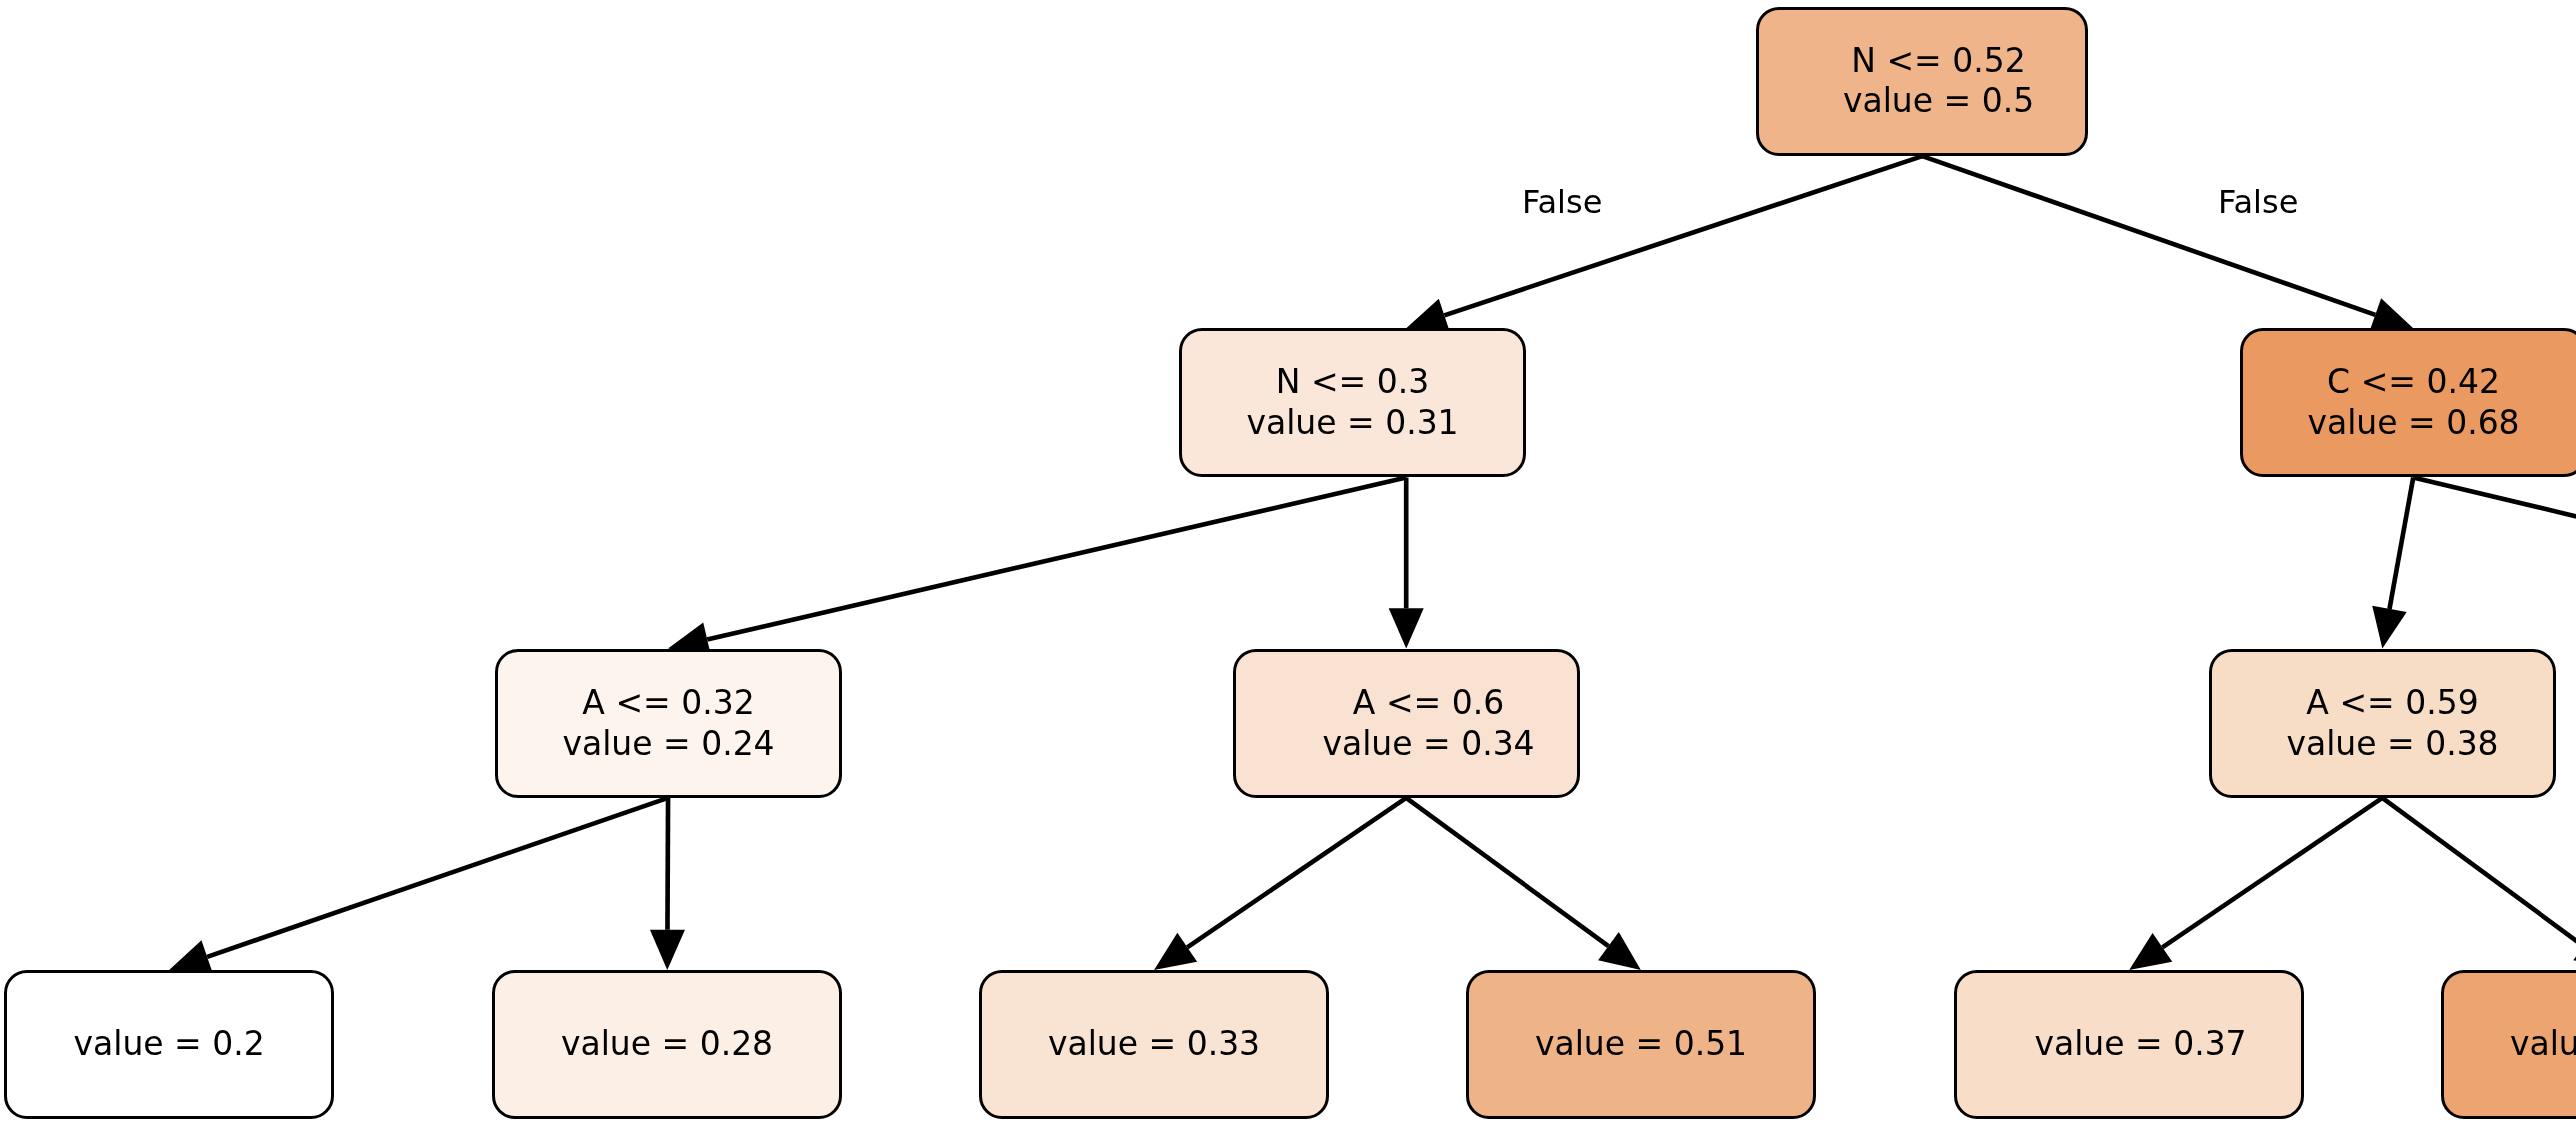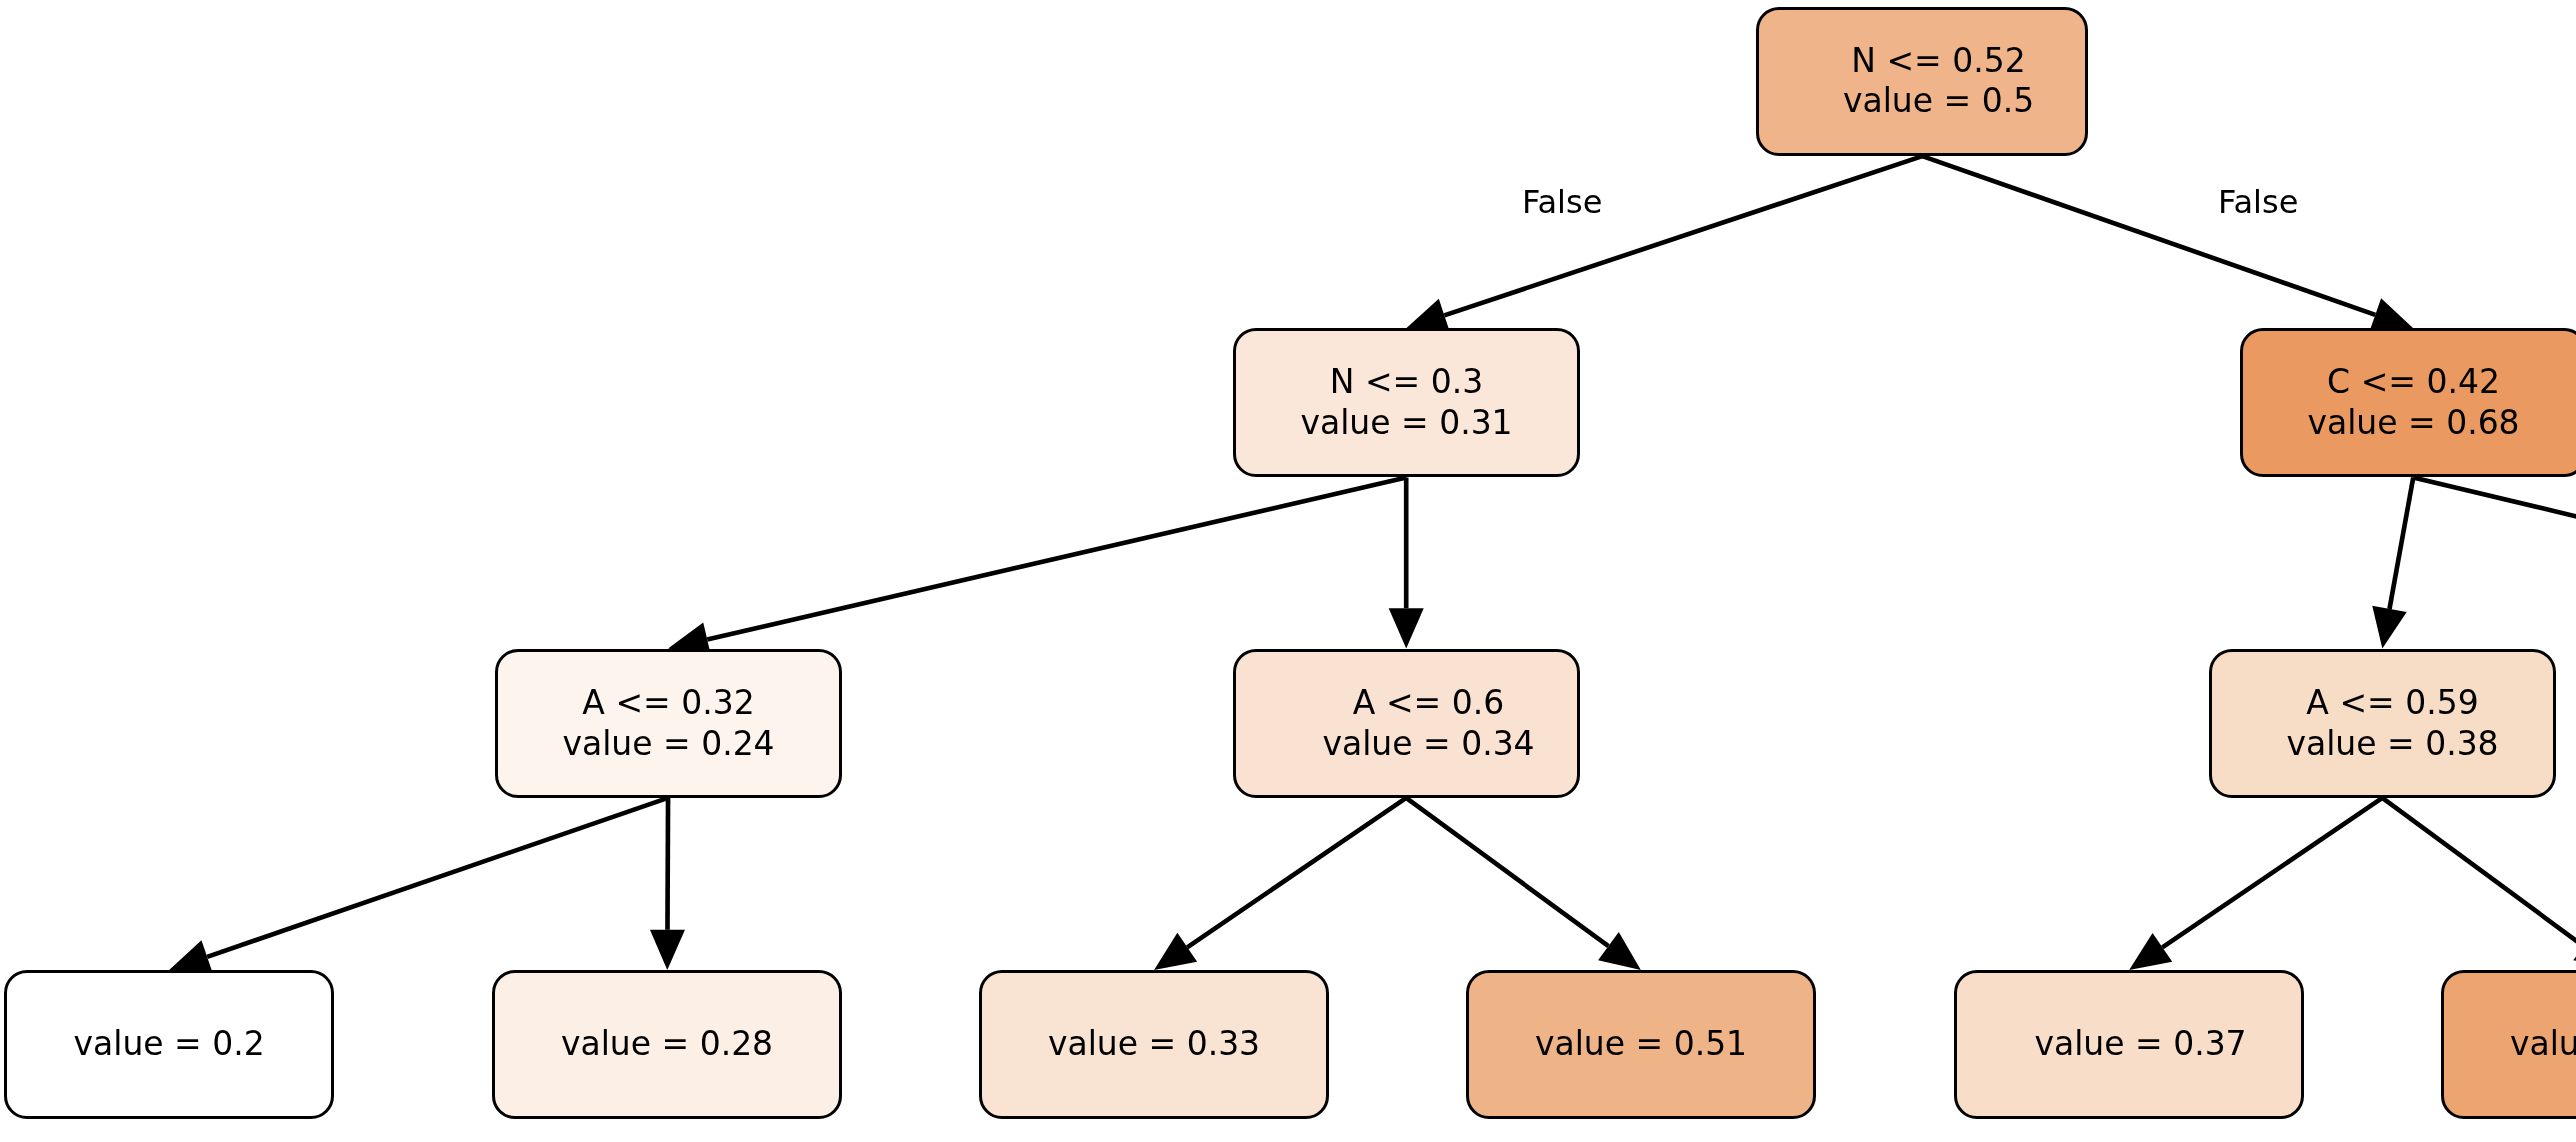--- a/index.html
+++ b/index.html
@@ -103,21 +103,21 @@
       </g>
       <g>
         <line x1="6076.5" y1="1549" x2="6896.93780010145" y2="1855.6885565012697" stroke="#000000" stroke-width="9"></line>
         <polygon points="6970,1883 6885.032811909696,1887.5361820980734 6908.842788293205,1823.840930904466" fill="#000000"></polygon>
       </g>
     </svg>
 <div class="node" style="left: 1756px; top: 6.7px; width: 332px; height: 149px; background: rgb(239, 180, 137); border-color: rgb(0, 0, 0); padding-left: 33px;">
       <span class="ln">N &lt;= 0.52</span>
       <span class="ln">value = 0.5</span>
     </div>
-    <div class="node" style="left: 1233px; top: 328px; width: 347px; height: 149px; background: rgb(250, 231, 217); border-color: rgb(0, 0, 0);">
+    <div class="node" style="left: 1179px; top: 328px; width: 347px; height: 149px; background: rgb(250, 231, 217); border-color: rgb(0, 0, 0);">
       <span class="ln">N &lt;= 0.3</span>
       <span class="ln">value = 0.31</span>
     </div>
     <div class="node" style="left: 2240px; top: 328px; width: 347px; height: 149px; background: rgb(234, 154, 97); border-color: rgb(0, 0, 0);">
       <span class="ln">C &lt;= 0.42</span>
       <span class="ln">value = 0.68</span>
     </div>
     <div class="node" style="left: 495px; top: 649px; width: 347px; height: 149px; background: rgb(253, 244, 238); border-color: rgb(0, 0, 0);">
       <span class="ln">A &lt;= 0.32</span>
       <span class="ln">value = 0.24</span>

